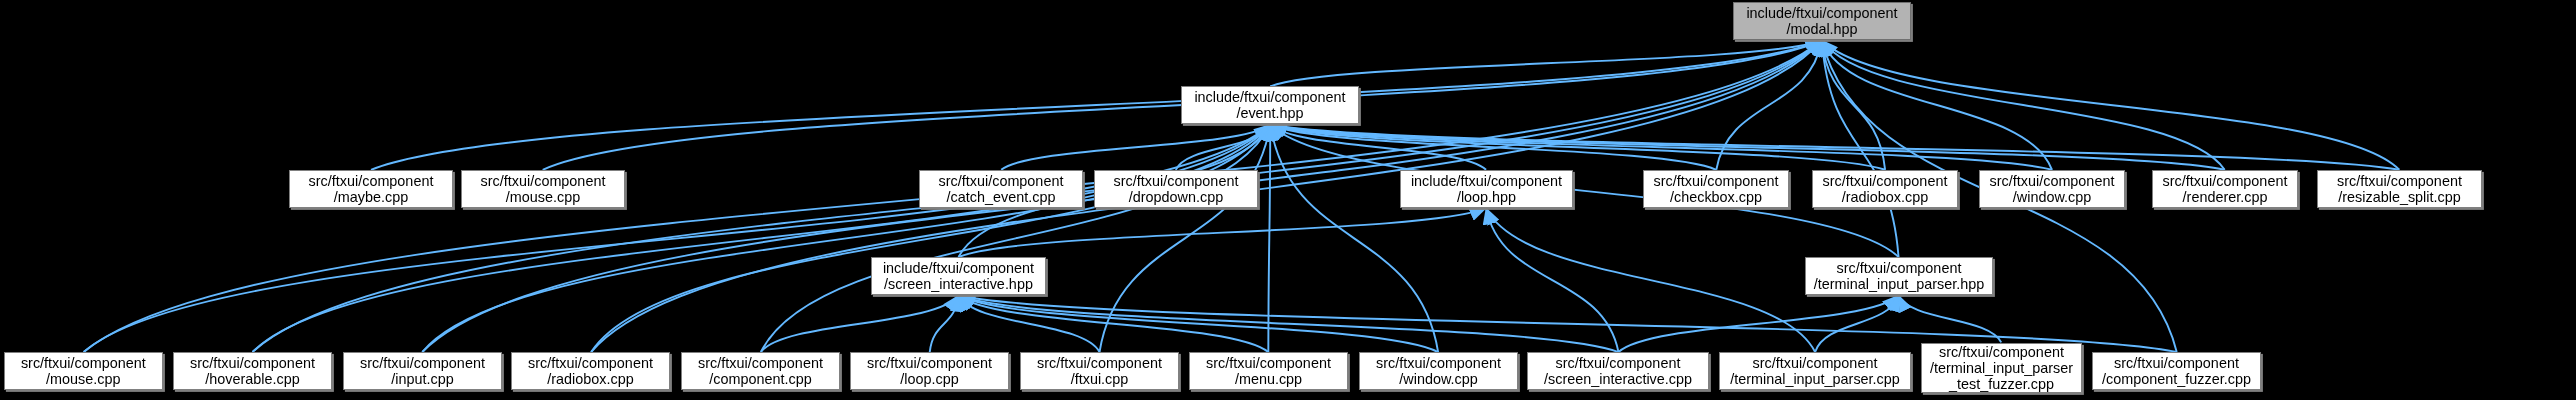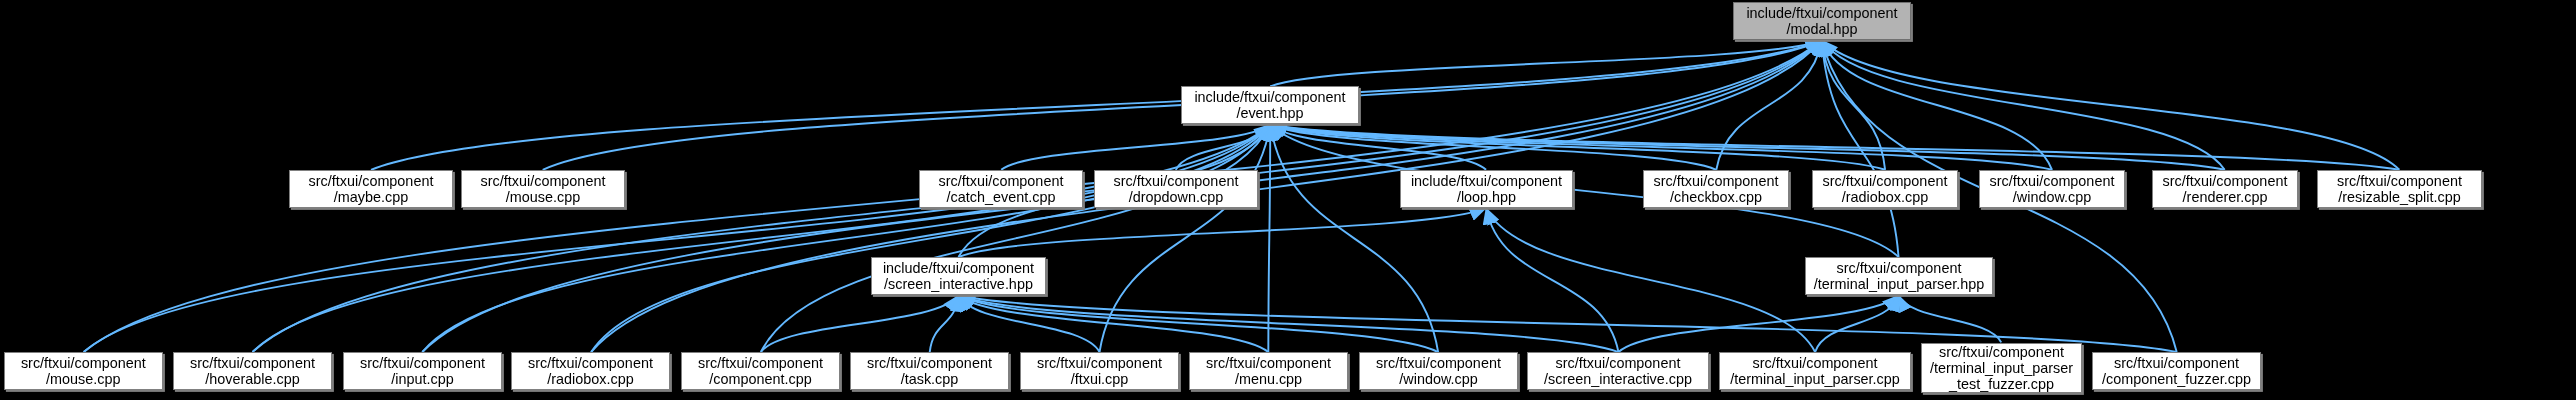--- a/index.html
+++ b/index.html
@@ -102,21 +102,21 @@
       <div class="node" style="left: 1979px; top: 170px; width: 146px; height: 38px;"><span>src/ftxui/component</span><span>/window.cpp</span></div>
       <div class="node" style="left: 2152px; top: 170px; width: 146px; height: 38px;"><span>src/ftxui/component</span><span>/renderer.cpp</span></div>
       <div class="node" style="left: 2317px; top: 170px; width: 165px; height: 38px;"><span>src/ftxui/component</span><span>/resizable_split.cpp</span></div>
       <div class="node" style="left: 871px; top: 257px; width: 175px; height: 38px;"><span>include/ftxui/component</span><span>/screen_interactive.hpp</span></div>
       <div class="node" style="left: 1805px; top: 257px; width: 188px; height: 38px;"><span>src/ftxui/component</span><span>/terminal_input_parser.hpp</span></div>
       <div class="node" style="left: 3.8px; top: 352px; width: 159px; height: 38px;"><span>src/ftxui/component</span><span>/mouse.cpp</span></div>
       <div class="node" style="left: 173px; top: 352px; width: 159px; height: 38px;"><span>src/ftxui/component</span><span>/hoverable.cpp</span></div>
       <div class="node" style="left: 343px; top: 352px; width: 159px; height: 38px;"><span>src/ftxui/component</span><span>/input.cpp</span></div>
       <div class="node" style="left: 511px; top: 352px; width: 159px; height: 38px;"><span>src/ftxui/component</span><span>/radiobox.cpp</span></div>
       <div class="node" style="left: 681px; top: 352px; width: 159px; height: 38px;"><span>src/ftxui/component</span><span>/component.cpp</span></div>
-      <div class="node" style="left: 850px; top: 352px; width: 159px; height: 38px;"><span>src/ftxui/component</span><span>/task.cpp</span></div>
+      <div class="node" style="left: 850px; top: 352px; width: 159px; height: 38px;"><span>src/ftxui/component</span><span>/loop.cpp</span></div>
       <div class="node" style="left: 1020px; top: 352px; width: 159px; height: 38px;"><span>src/ftxui/component</span><span>/ftxui.cpp</span></div>
       <div class="node" style="left: 1189px; top: 352px; width: 159px; height: 38px;"><span>src/ftxui/component</span><span>/menu.cpp</span></div>
       <div class="node" style="left: 1359px; top: 352px; width: 159px; height: 38px;"><span>src/ftxui/component</span><span>/window.cpp</span></div>
       <div class="node" style="left: 1527px; top: 352px; width: 182px; height: 38px;"><span>src/ftxui/component</span><span>/screen_interactive.cpp</span></div>
       <div class="node" style="left: 1719px; top: 352px; width: 192px; height: 38px;"><span>src/ftxui/component</span><span>/terminal_input_parser.cpp</span></div>
       <div class="node" style="left: 1921px; top: 343px; width: 161px; height: 50px;"><span>src/ftxui/component</span><span>/terminal_input_parser</span><span>_test_fuzzer.cpp</span></div>
       <div class="node" style="left: 2092px; top: 352px; width: 169px; height: 38px;"><span>src/ftxui/component</span><span>/component_fuzzer.cpp</span></div>
     </div>
 </div>
 

